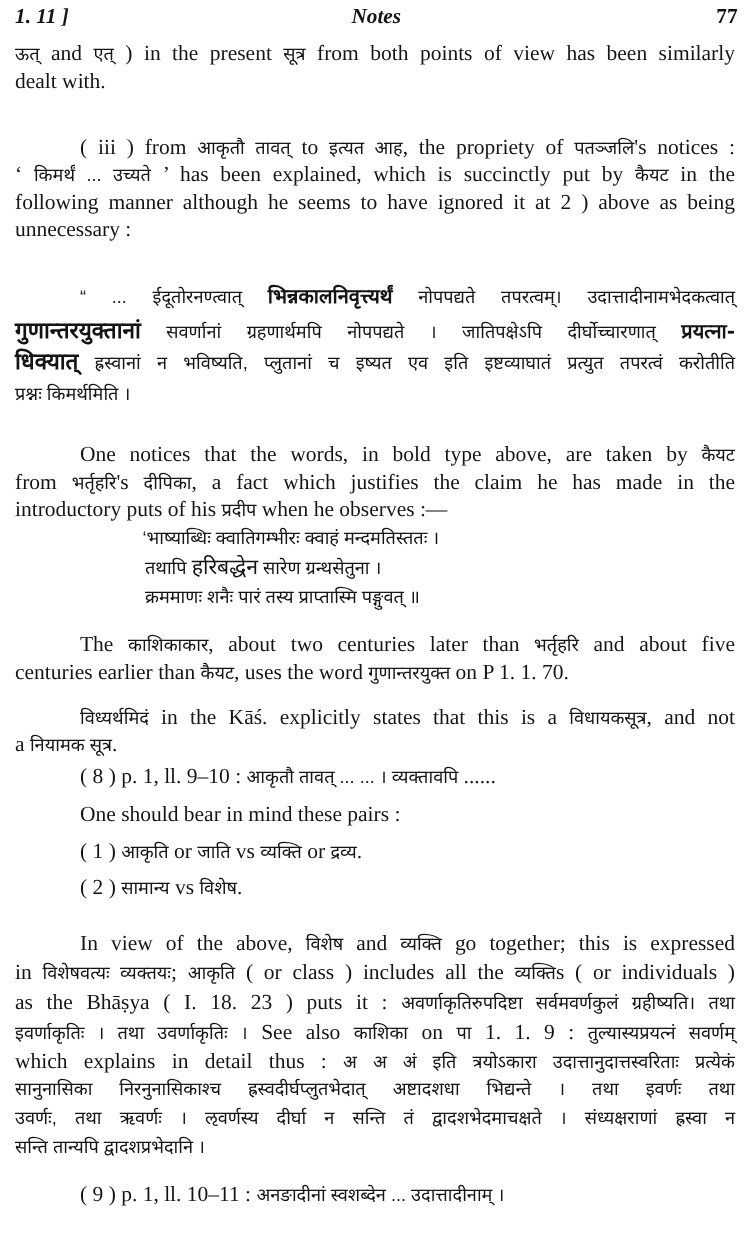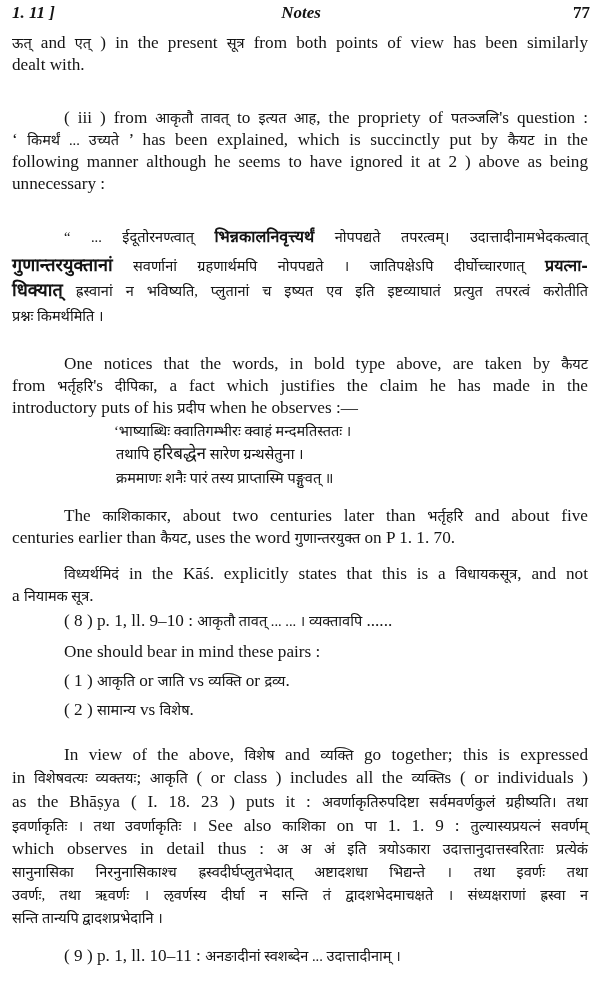--- a/index.html
+++ b/index.html
@@ -15,39 +15,39 @@
     font-size: 17px; font-weight: bold;
   }
   .rh-left { position: absolute; left: 0; top: 0; font-style: italic; }
   .rh-center { position: absolute; left: 0; right: 0; text-align: center; font-style: italic; font-weight: bold; top: 0; }
   .rh-right { position: absolute; right: 0; top: 0; }
   .line {
     position: absolute; white-space: nowrap;
     font-size: 17.2px; line-height: 22px;
   }
   .j { left: 12px; width: 576px; text-align: justify; text-align-last: justify; }
-  .deva { font-family: Liberation Serif, serif; font-size: 14.5px; }
+  .deva { font-family: Liberation Sans, sans-serif; font-size: 14.5px; }
   .bdeva { font-family: "DejaVu Sans", sans-serif; font-weight: bold; font-size: 16px; }
   .it { }
 </style>
 </head>
 <body>
 
 <div class="page">
 
   <div class="running-head">
     <span class="rh-left">1. 11 ]</span>
     <span class="rh-center">Notes</span>
     <span class="rh-right">77</span>
   </div>
 
   <div class="line j" style="top:32px"><span class="deva">ऊत्</span><span> and </span><span class="deva">एत्</span><span> ) in the present </span><span class="deva">सूत्र</span><span> from both points of view has been similarly</span></div>
   <div class="line" style="top:54px; left:12px">dealt with.</div>
 
-  <div class="line" style="top:107px; left:64px; width:524px; text-align:justify; text-align-last:justify"><span>( iii ) from </span><span class="deva">आकृतौ तावत्</span><span> to </span><span class="deva">इत्यत आह</span><span>, the propriety of </span><span class="deva">पतञ्जलि</span><span>'s question :</span></div>
+  <div class="line" style="top:107px; left:64px; width:524px; text-align:justify; text-align-last:justify"><span>( iii ) from </span><span class="deva">आकृतौ तावत्</span><span> to </span><span class="deva">इत्यत आह</span><span>, the propriety of </span><span class="deva">पतञ्जलि</span><span>'s notices :</span></div>
   <div class="line j" style="top:129px"><span>‘ </span><span class="deva">किमर्थं  ...  उच्यते</span><span> ’ has been explained,  which is succinctly put by </span><span class="deva">कैयट</span><span> in the</span></div>
   <div class="line j" style="top:151px">following manner  although he seems to have ignored it at 2 )  above as being</div>
   <div class="line" style="top:173px; left:12px">unnecessary :</div>
 
   <div class="line" style="top:226px; left:64px; width:524px; text-align:justify; text-align-last:justify"><span class="deva">“ ... ईदूतोरनण्त्वात् </span><span class="bdeva">भिन्नकालनिवृत्त्यर्थं</span><span class="deva"> नोपपद्यते तपरत्वम्। उदात्तादीनामभेदकत्वात्</span></div>
   <div class="line j" style="top:254px"><span class="bdeva" style="font-size:18px">गुणान्तरयुक्तानां</span><span class="deva">  सवर्णानां ग्रहणार्थमपि नोपपद्यते । जातिपक्षेऽपि दीर्घोच्चारणात् </span><span class="bdeva">प्रयत्ना-</span></div>
   <div class="line j" style="top:279px"><span class="bdeva" style="font-size:18px">धिक्यात्</span><span class="deva"> ह्रस्वानां न भविष्यति, प्लुतानां च इष्यत एव इति इष्टव्याघातं प्रत्युत तपरत्वं करोतीति</span></div>
   <div class="line deva" style="top:305px; left:12px">प्रश्नः किमर्थमिति ।</div>
 
   <div class="line" style="top:353px; left:64px; width:524px; text-align:justify; text-align-last:justify"><span>One notices that the words, in bold type above, are taken by </span><span class="deva">कैयट</span></div>
@@ -66,20 +66,20 @@
 
   <div class="line" style="top:610px; left:64px"><span>( 8 ) </span><span class="it">p</span><span>. 1, </span><span class="it">ll</span><span>. 9–10 : </span><span class="deva">आकृतौ तावत्  ...  ... । व्यक्तावपि</span><span> ......</span></div>
   <div class="line" style="top:641px; left:64px">One should bear in mind these pairs :</div>
   <div class="line" style="top:670px; left:64px"><span>( 1 ) </span><span class="deva">आकृति</span><span> or </span><span class="deva">जाति</span><span> vs </span><span class="deva">व्यक्ति</span><span> or </span><span class="deva">द्रव्य</span><span>.</span></div>
   <div class="line" style="top:699px; left:64px"><span>( 2 ) </span><span class="deva">सामान्य</span><span>  vs  </span><span class="deva">विशेष</span><span>.</span></div>
 
   <div class="line" style="top:744px; left:64px; width:524px; text-align:justify; text-align-last:justify"><span>In  view of the above,  </span><span class="deva">विशेष</span><span>  and  </span><span class="deva">व्यक्ति</span><span> go together;  this is expressed</span></div>
   <div class="line j" style="top:767px"><span>in </span><span class="deva">विशेषवत्यः व्यक्तयः</span><span>;  </span><span class="deva">आकृति</span><span> ( or class ) includes all the </span><span class="deva">व्यक्ति</span><span>s ( or  individuals )</span></div>
   <div class="line j" style="top:791px"><span>as the </span><span class="it">Bhāṣya</span><span> ( I. 18. 23 ) puts it : </span><span class="deva">अवर्णाकृतिरुपदिष्टा सर्वमवर्णकुलं ग्रहीष्यति। तथा</span></div>
   <div class="line j" style="top:815px"><span class="deva">इवर्णाकृतिः । तथा  उवर्णाकृतिः ।</span><span>  See also </span><span class="deva">काशिका</span><span>  on </span><span class="deva">पा</span><span> 1. 1. 9 : </span><span class="deva">तुल्यास्यप्रयत्नं सवर्णम्</span></div>
-  <div class="line j" style="top:838px"><span>which observes  in  detail  thus : </span><span class="deva">अ अ अं इति त्रयोऽकारा  उदात्तानुदात्तस्वरिताः प्रत्येकं</span></div>
+  <div class="line j" style="top:838px"><span>which explains  in  detail  thus : </span><span class="deva">अ अ अं इति त्रयोऽकारा  उदात्तानुदात्तस्वरिताः प्रत्येकं</span></div>
   <div class="line j deva" style="top:861px">सानुनासिका  निरनुनासिकाश्च ह्रस्वदीर्घप्लुतभेदात्  अष्टादशधा भिद्यन्ते ।  तथा इवर्णः तथा</div>
   <div class="line j deva" style="top:884px">उवर्णः, तथा  ऋवर्णः । ऌवर्णस्य दीर्घा  न सन्ति तं  द्वादशभेदमाचक्षते । संध्यक्षराणां ह्रस्वा न</div>
   <div class="line deva" style="top:907px; left:12px">सन्ति तान्यपि द्वादशप्रभेदानि ।</div>
 
   <div class="line" style="top:945px; left:64px"><span>( 9 ) </span><span class="it">p</span><span>. 1, </span><span class="it">ll</span><span>. 10–11 : </span><span class="deva">अनङादीनां स्वशब्देन ... उदात्तादीनाम् ।</span></div>
 
 </div>
 
 </body></html>

